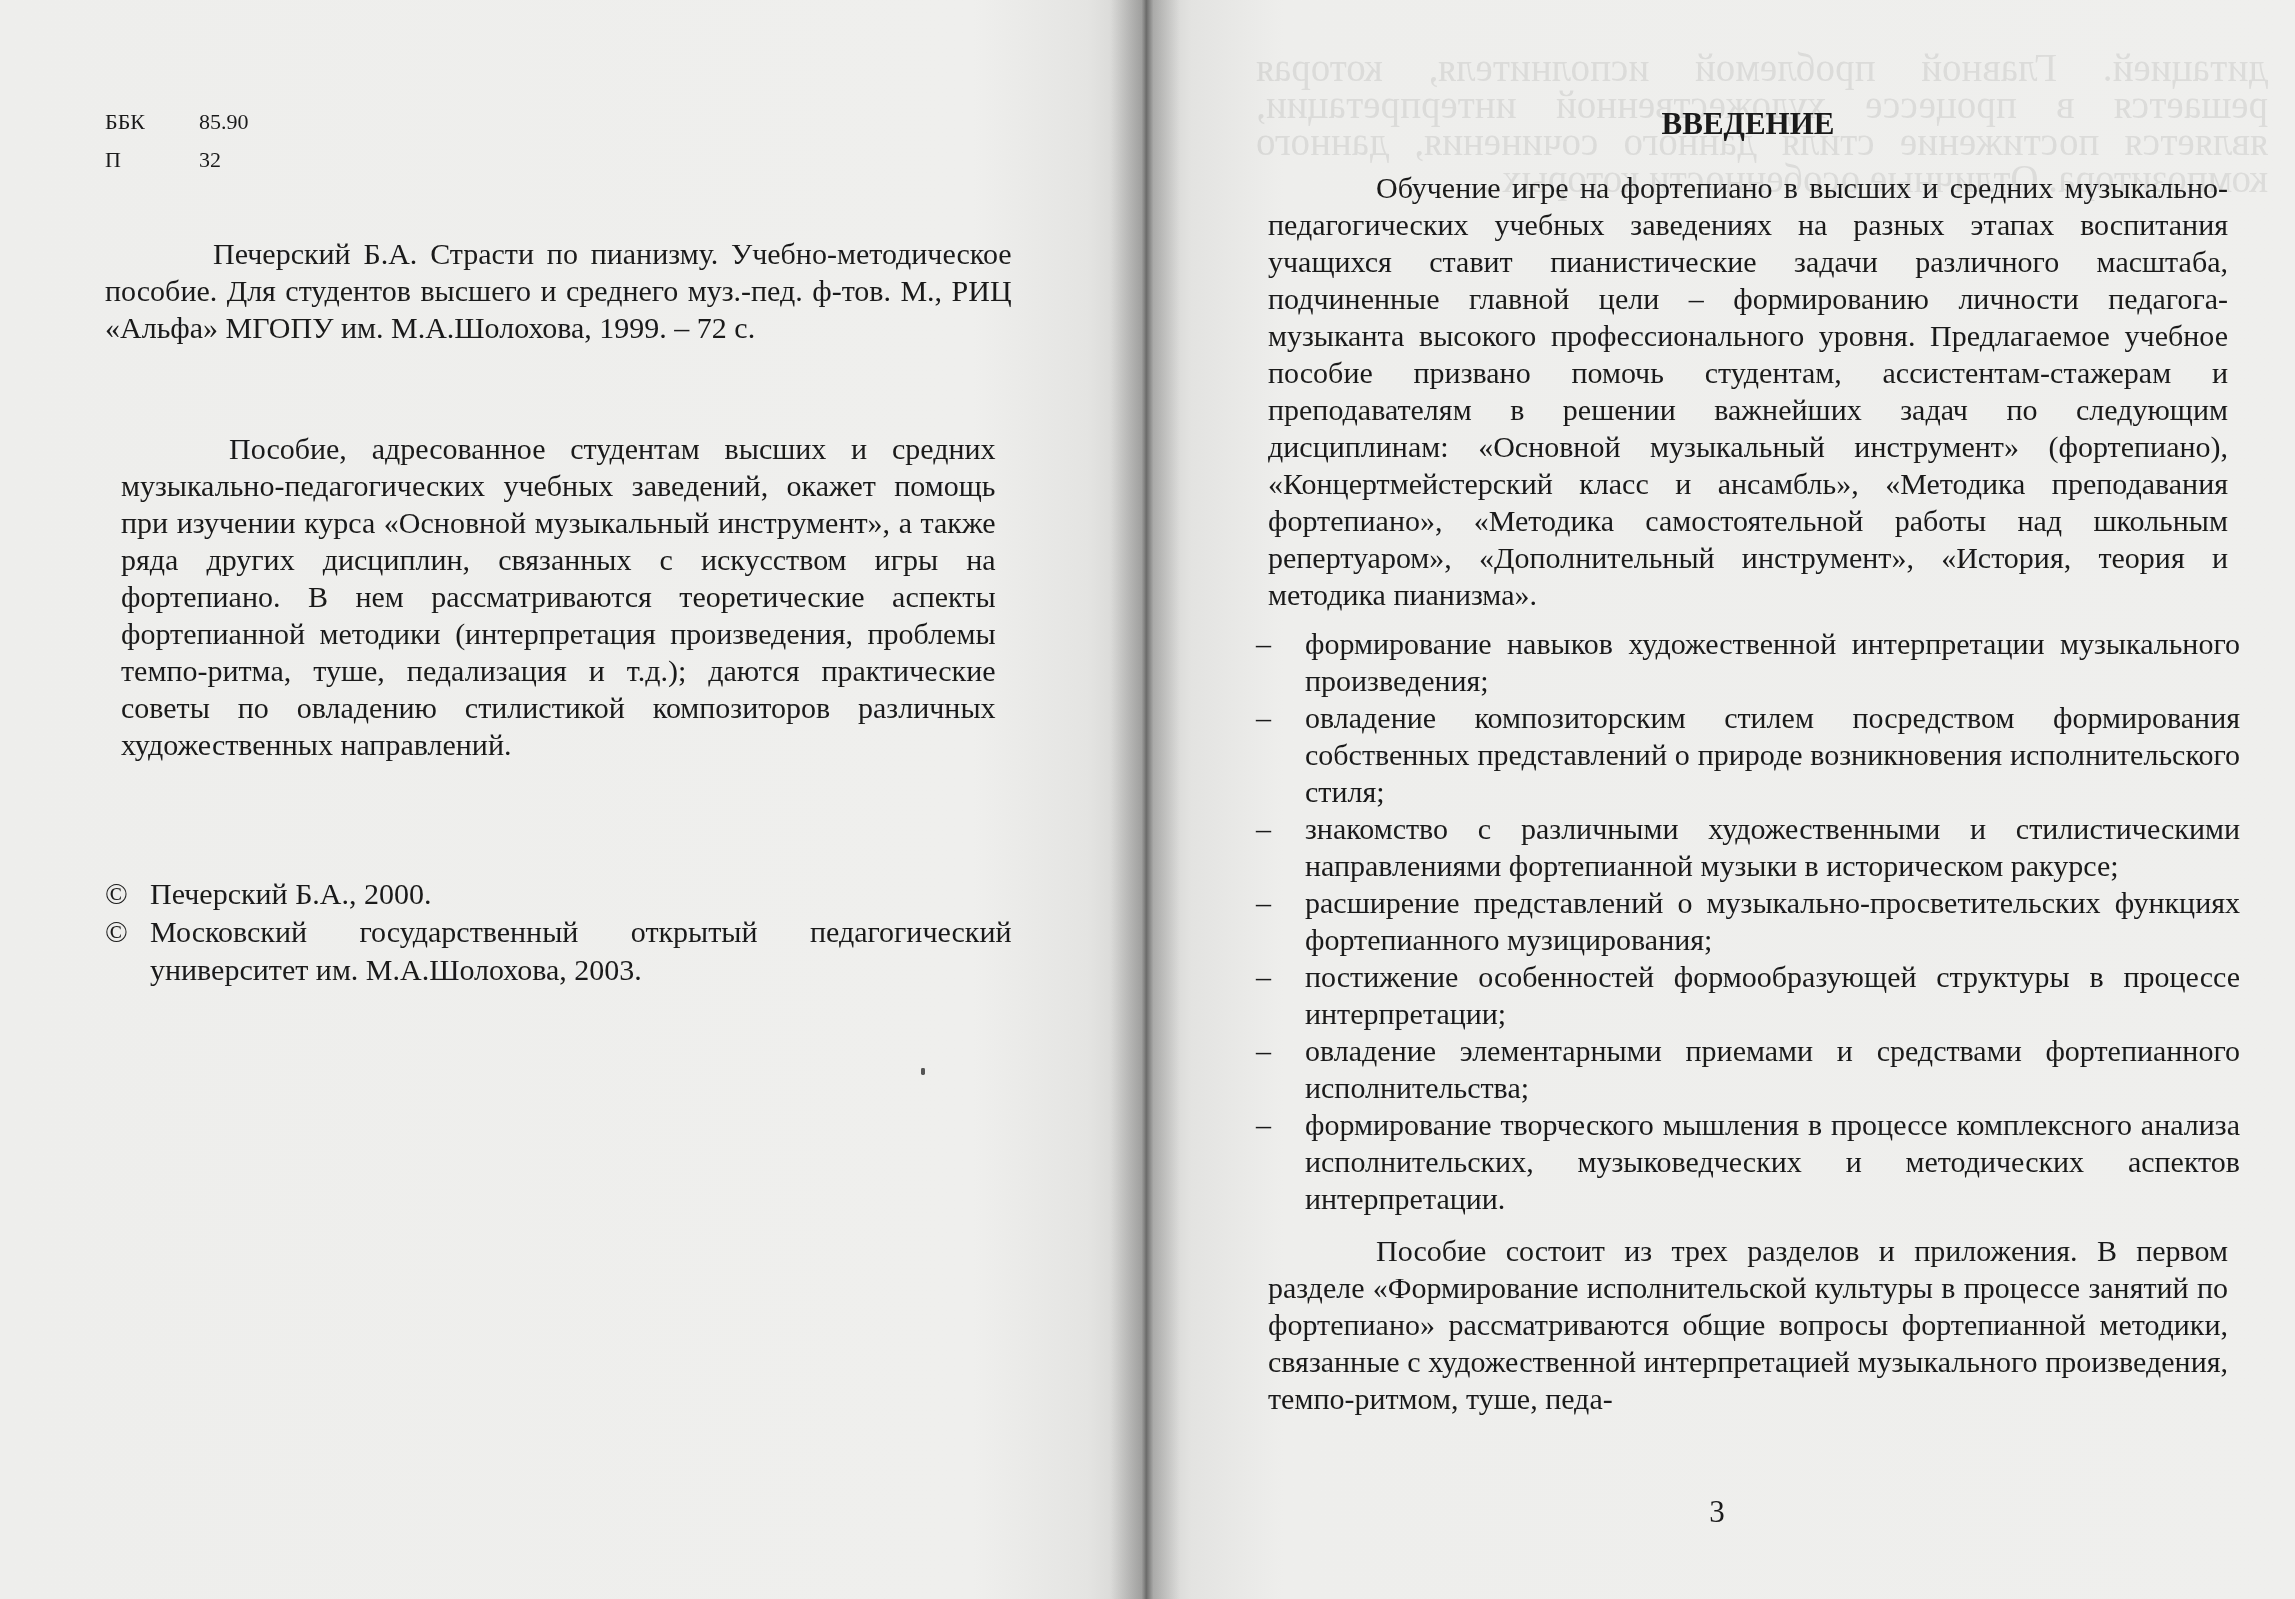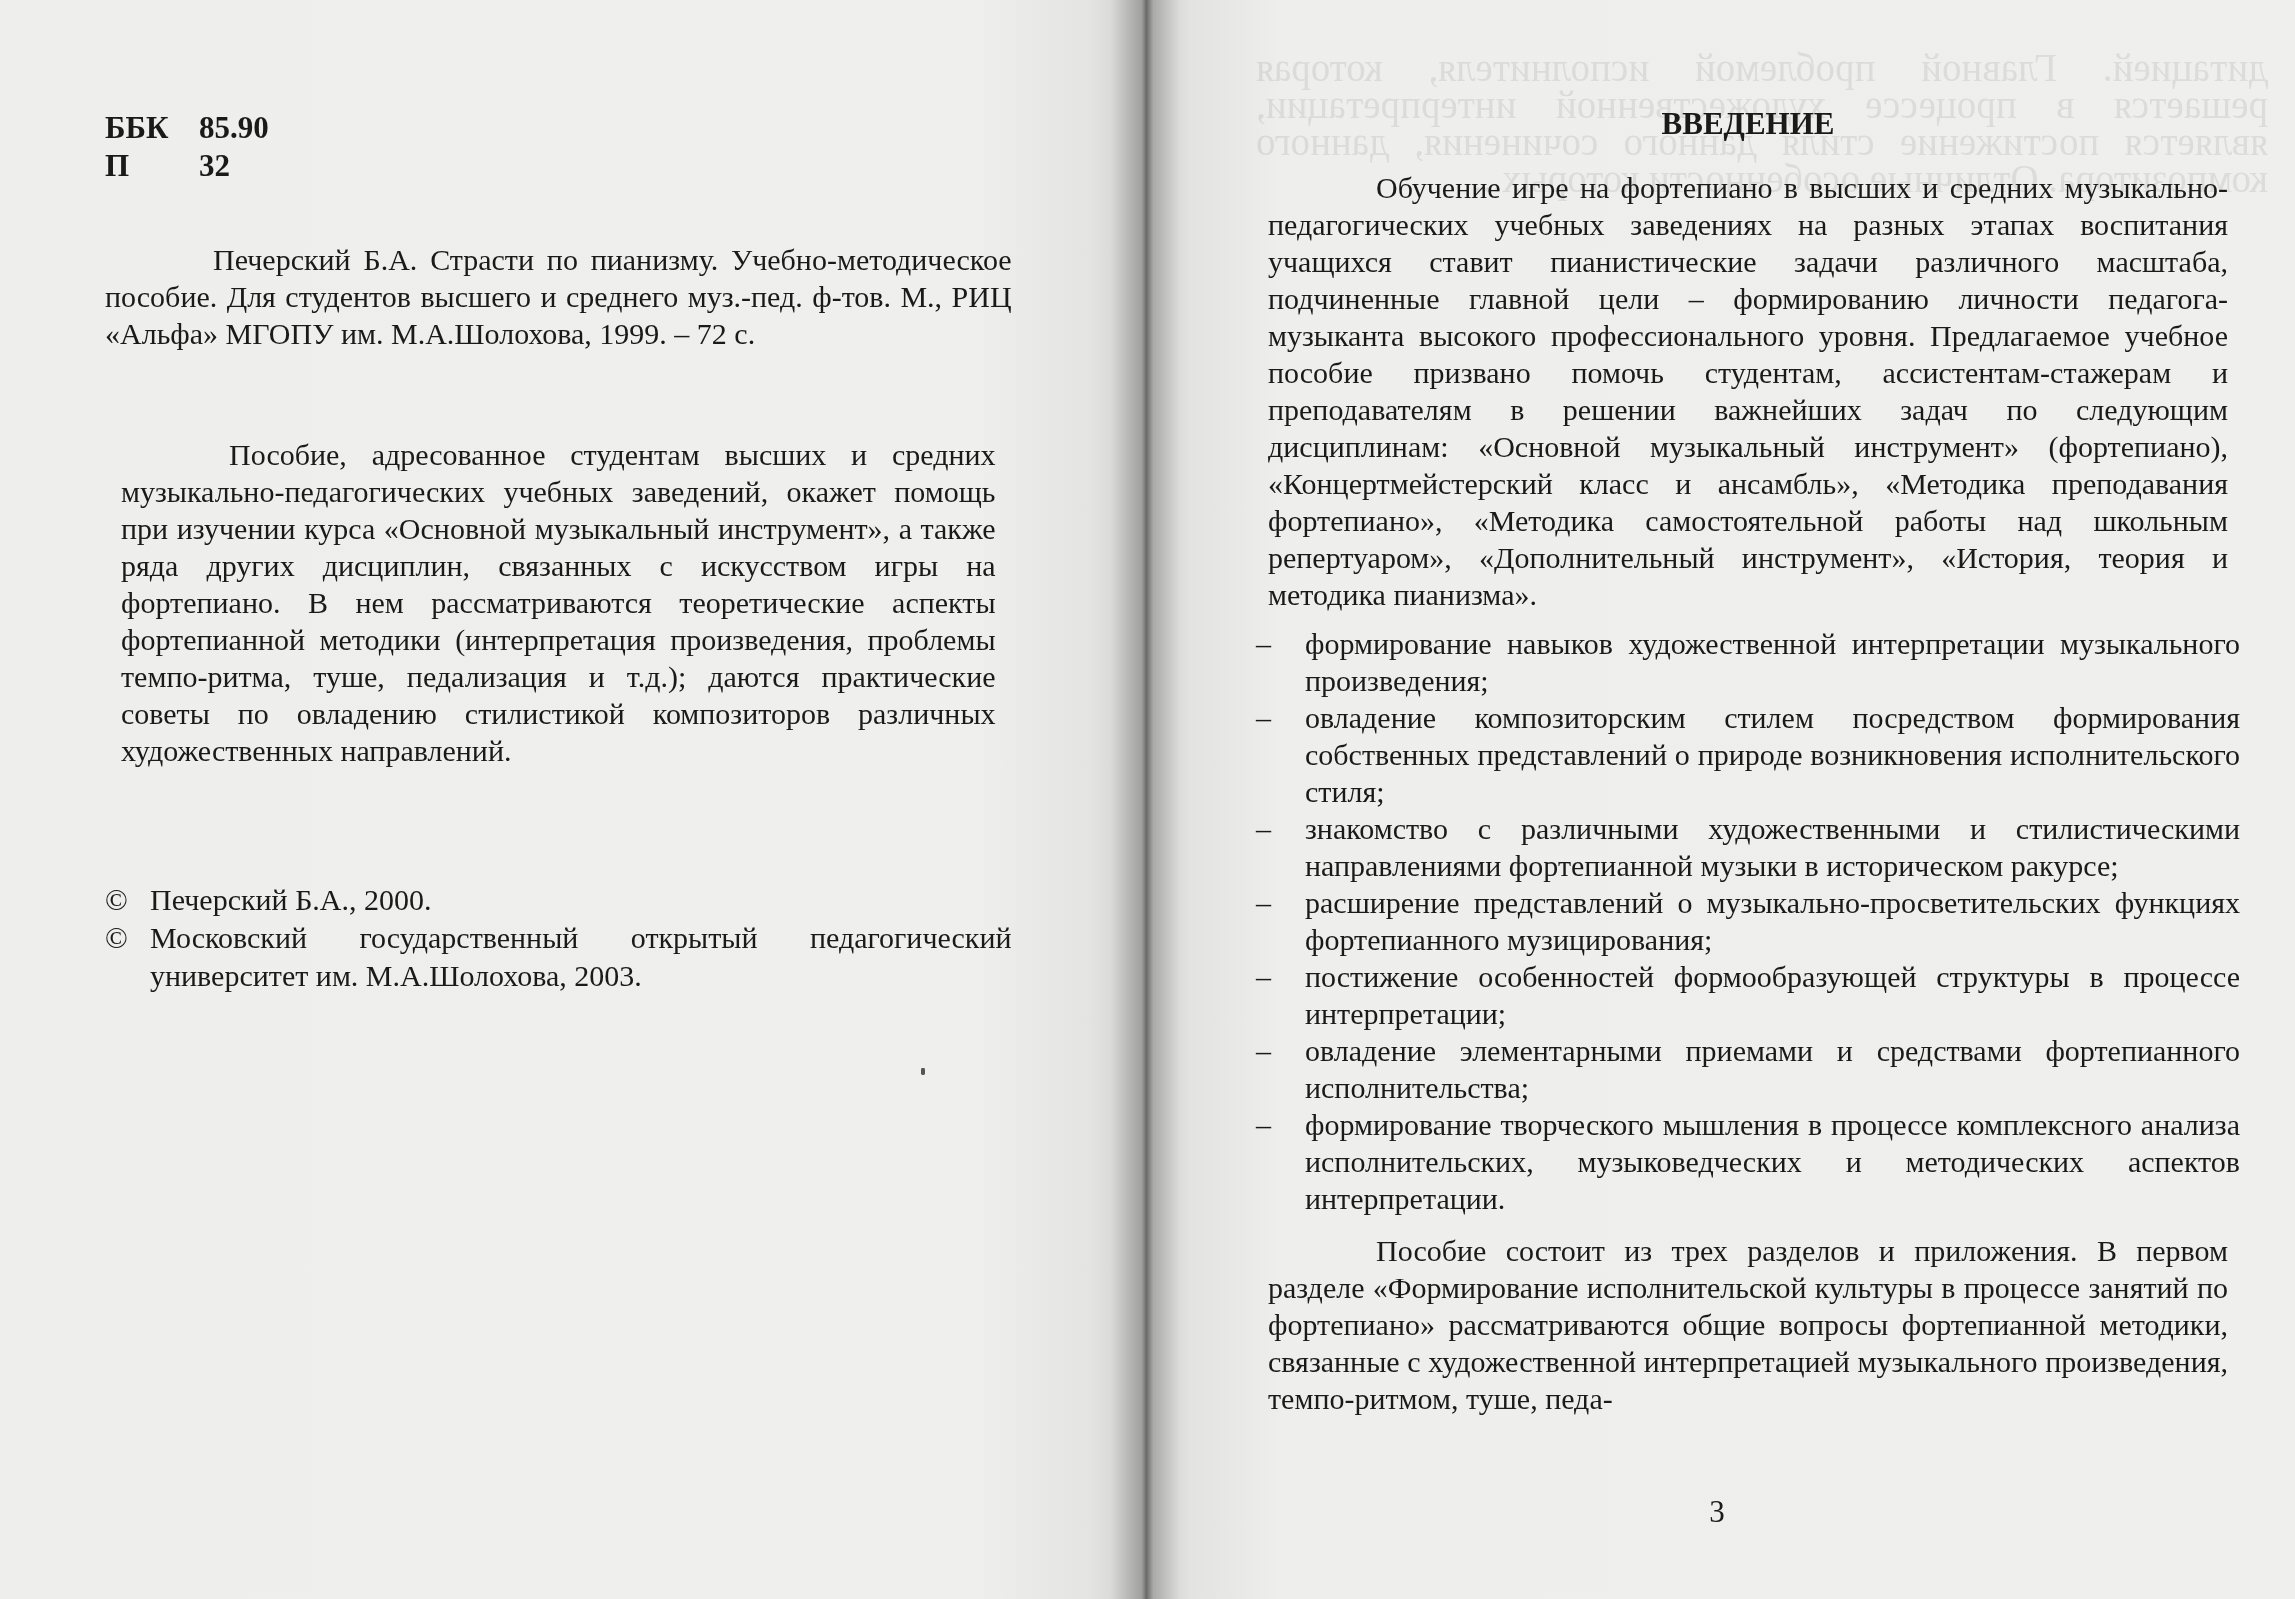--- a/index.html
+++ b/index.html
@@ -32,21 +32,21 @@
   .bleed {
     position: absolute; left: 1256px; top: 49px; width: 1012px; height: 1396px;
     color: rgba(80,80,80,0.12);
     font-size: 39px; line-height: 37px; text-align: justify;
     transform: scaleX(-1);
     pointer-events: none; z-index: 0; overflow: hidden;
   }
   .text { font-size: 30px; line-height: 37px; text-align: justify; position: relative; z-index: 1; }
   .indent { text-indent: 108px; }
 
-  .bbk { font-weight: bold; font-size: 31px; line-height: 38px; margin-top: 25px; }
+  .bbk { font-weight: normal; font-size: 22px; line-height: 38px; margin-top: 19px; }
   .bbk .row { display: flex; }
   .bbk .k { width: 94px; }
   .biblio { margin-top: 56px; }
   .annot { margin-top: 84px; }
   .annot p { margin: 16px; }
   .review { margin-top: 89px; font-size: 30px; }
   .review .label { margin-right: 25px; }
   .review .name { font-weight: bold; }
   .isbn { margin-top: 174px; font-weight: bold; font-size: 31px; }
   .isbn .k { margin-right: 21px; }

